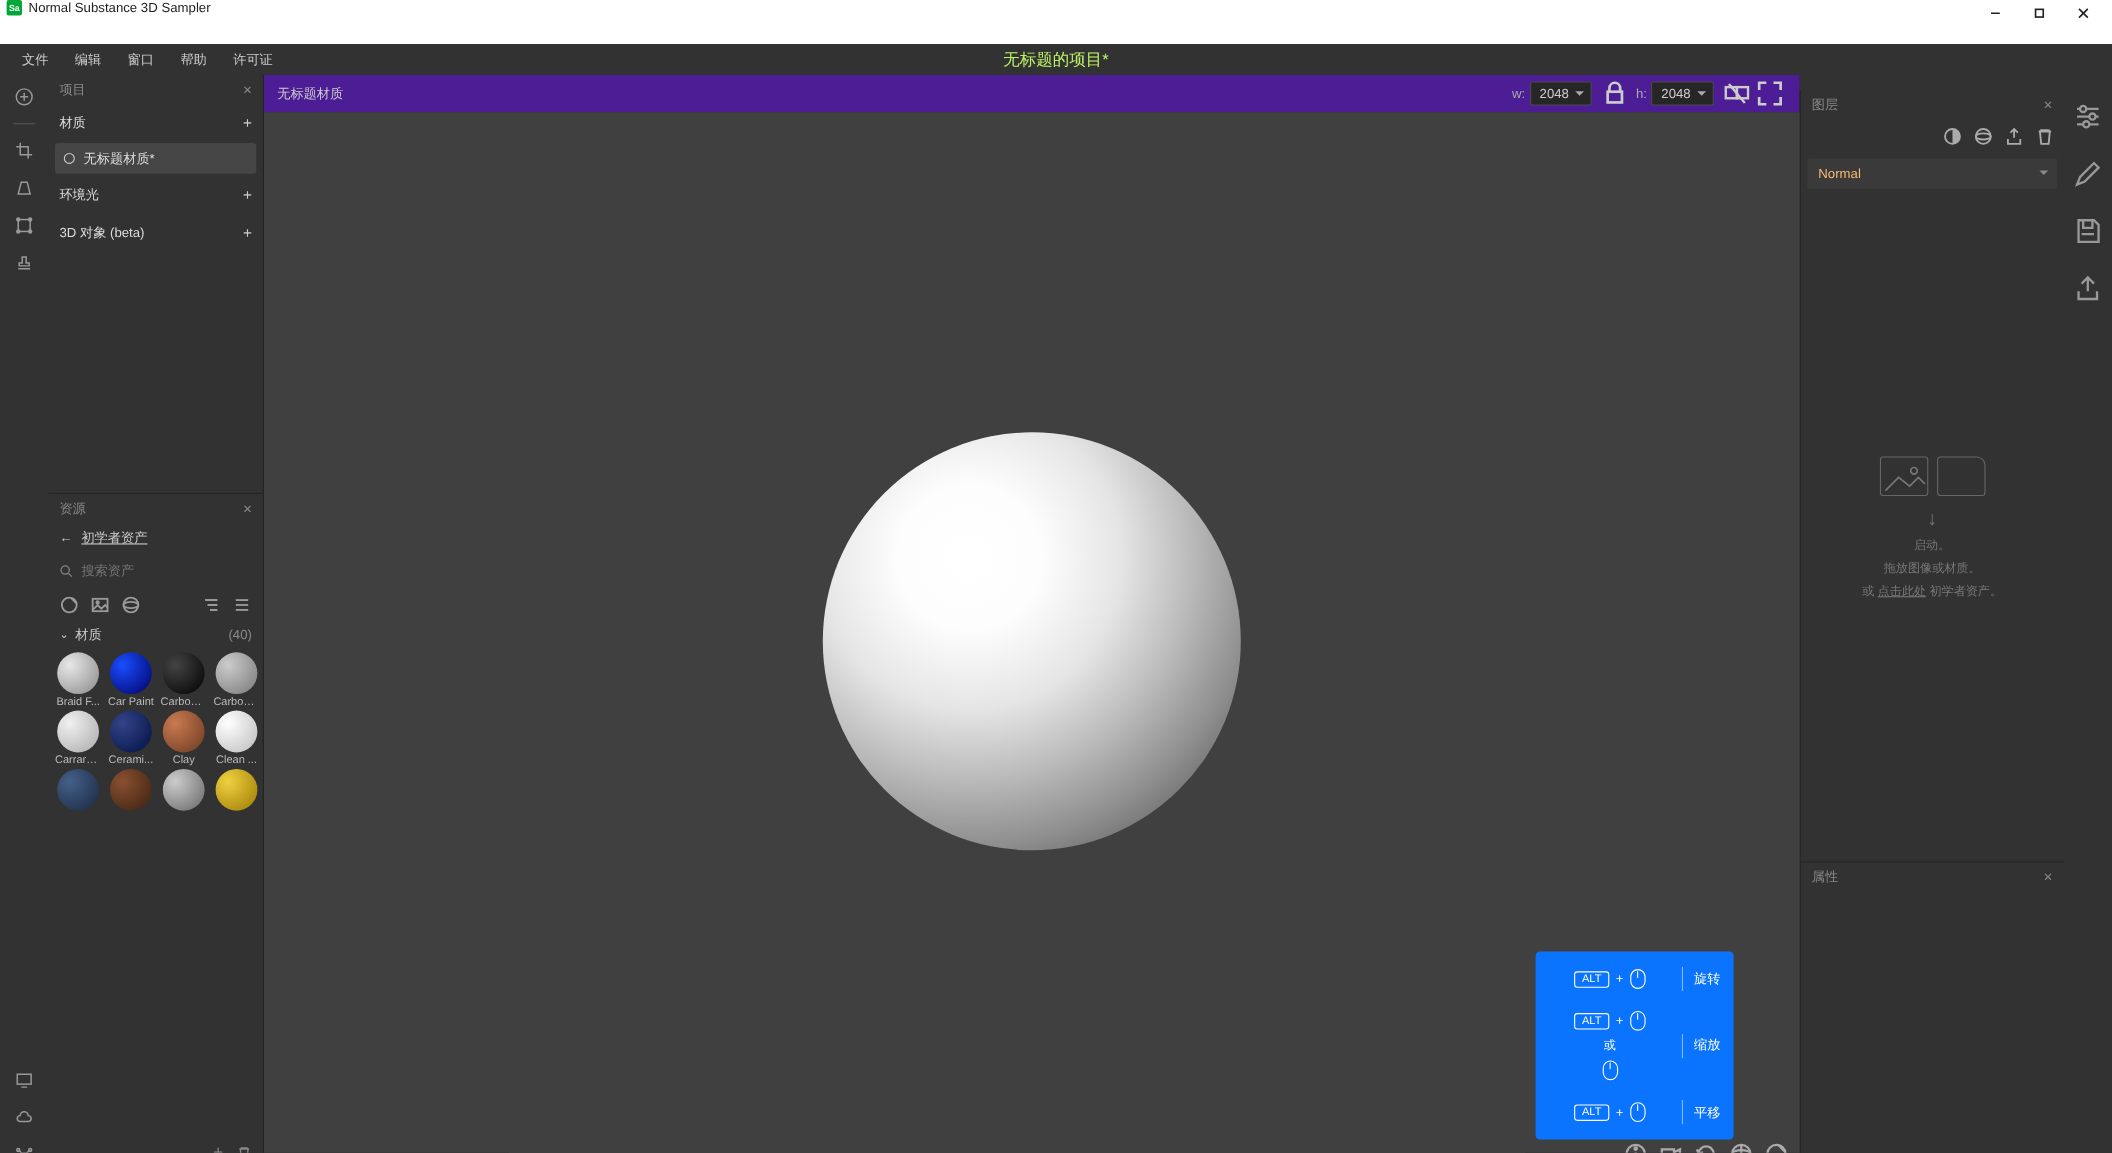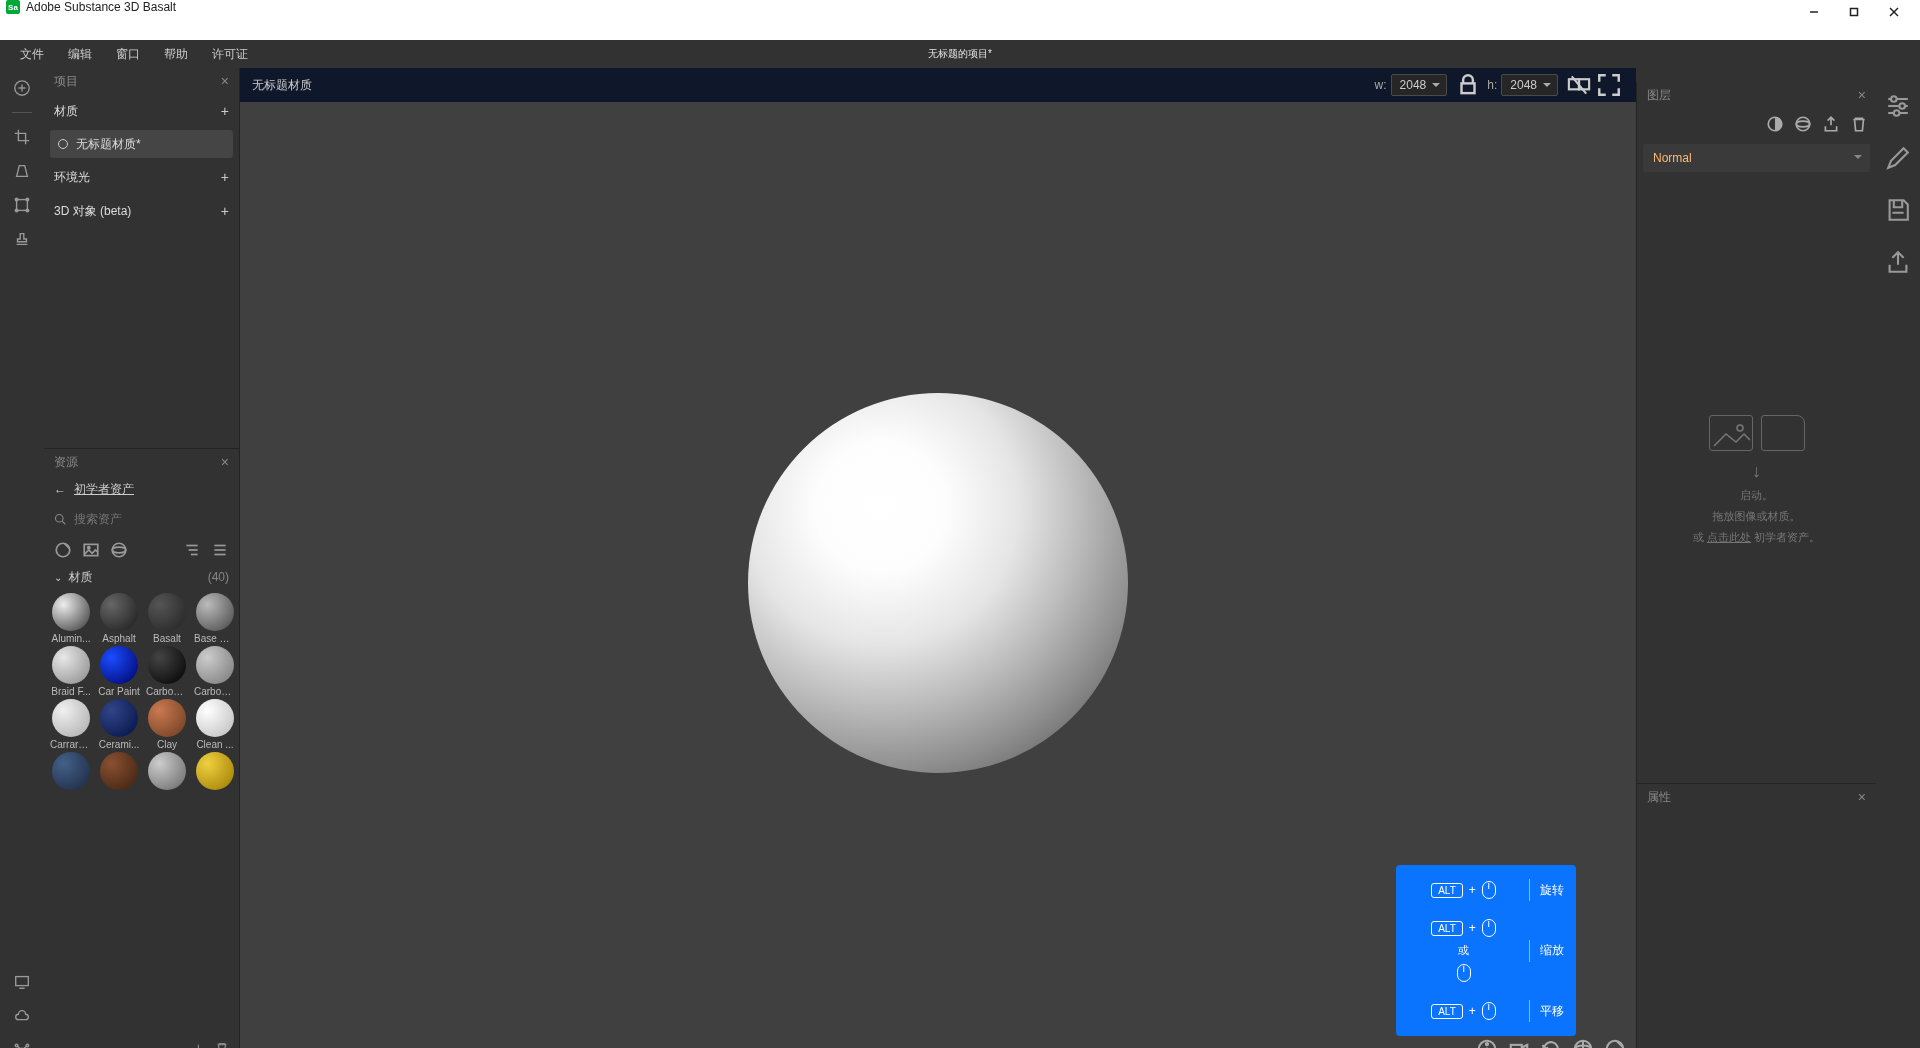--- a/index.html
+++ b/index.html
@@ -4,21 +4,21 @@
 <style>
 * { margin:0; padding:0; box-sizing:border-box; font-family:"Segoe UI",Arial,sans-serif; }
 body { background:#323232; color:#b0b0b0; font-size:12px; overflow:hidden; width:1920px; height:1048px; }
 .titlebar { height:40px; background:#fff; display:flex; padding:0 6px; color:#222; }
 .titlebar .icon { width:14px; height:14px; background:#00a838; border-radius:2px; margin-right:6px; display:flex; align-items:center; justify-content:center; font-size:8px; color:#fff; font-weight:bold; }
 .titlebar .spacer { flex:1; }
 .titlebar .winbtn { width:40px; height:24px; display:flex; align-items:center; justify-content:center; cursor:pointer; }
 .titlebar .winbtn svg { width:10px; height:10px; }
 .menubar { height:28px; background:#323232; display:flex; align-items:center; padding:0 8px; position:relative; }
 .menubar .mitem { padding:0 12px; height:100%; display:flex; align-items:center; cursor:pointer; font-size:12px; color:#ccc; }
-.menubar .doc-title { position:absolute; left:50%; transform:translateX(-50%); color:#e5e5e5; font-size:10px; }
+.menubar .doc-title { position:absolute; left:50%; transform:translateX(-50%); color:#bef264; font-size:15px; }
 .workspace { display:flex; height:996px; }
 .tool-col { width:44px; background:#323232; display:flex; flex-direction:column; align-items:center; padding-top:6px; gap:6px; }
 .tool-col .tool { width:28px; height:28px; display:flex; align-items:center; justify-content:center; cursor:pointer; color:#999; }
 .tool-col .tool svg { width:18px; height:18px; }
 .tool-col .sep { width:20px; height:1px; background:#555; margin:4px 0; }
 .left-stack { width:196px; background:#323232; display:flex; flex-direction:column; border-right:1px solid #232323; }
 .panel { display:flex; flex-direction:column; }
 .panel-head { height:26px; display:flex; align-items:center; padding:0 10px; color:#888; font-size:12px; }
 .panel-head .spacer { flex:1; }
 .panel-head .xbtn { cursor:pointer; color:#888; font-size:14px; }
@@ -40,21 +40,21 @@
 .assets-cathead .chev { margin-right:6px; font-size:10px; }
 .assets-cathead .spacer { flex:1; }
 .assets-cathead .count { color:#888; }
 .assets-grid { flex:1; overflow:hidden; padding:4px 6px; }
 .asset-row { display:flex; gap:6px; margin-bottom:2px; }
 .asset-cell { width:42px; display:flex; flex-direction:column; align-items:center; cursor:pointer; }
 .asset-thumb { width:38px; height:38px; border-radius:50%; background:#555; }
 .asset-label { font-size:10px; color:#bbb; white-space:nowrap; overflow:hidden; text-overflow:ellipsis; width:42px; text-align:center; margin-top:2px; }
 .assets-footer { height:30px; display:flex; align-items:center; justify-content:flex-end; padding:0 10px; gap:12px; color:#888; }
 .center-col { flex:1; display:flex; flex-direction:column; background:#2b2b2b; }
-.center-top { height:34px; display:flex; align-items:center; padding:0 12px; background:#0f172a; color:#ccc; }
+.center-top { height:34px; display:flex; align-items:center; padding:0 12px; background:#4c1d95; color:#ccc; }
 .center-top .spacer { flex:1; }
 .dim-label { margin:0 4px; color:#aaa; }
 .dim-sel { height:22px; background:#262626; border:1px solid #4a4a4a; color:#ccc; padding:0 20px 0 8px; display:flex; align-items:center; margin-right:6px; cursor:pointer; position:relative; border-radius:2px; }
 .dim-sel::after { content:""; position:absolute; right:6px; top:8px; border:4px solid transparent; border-top-color:#aaa; }
 .lockbtn, .topicon { width:26px; height:22px; display:flex; align-items:center; justify-content:center; cursor:pointer; color:#ccc; margin:0 2px; }
 .viewport { flex:1; background:#404040; position:relative; overflow:hidden; }
 .sphere { width:380px; height:380px; border-radius:50%; position:absolute; left:50%; top:50%; transform:translate(-50%,-50%); background:radial-gradient(circle at 35% 30%, #ffffff 0%, #fdfdfd 18%, #e5e5e5 38%, #bcbcbc 55%, #8f8f8f 72%, #5e5e5e 88%, #3c3c3c 100%); }
 .help-card { position:absolute; right:60px; bottom:28px; width:180px; background:#0a74ff; border-radius:4px; padding:14px 12px; color:#fff; display:flex; flex-direction:column; gap:18px; }
 .help-row { display:flex; align-items:center; }
 .help-keys { display:flex; align-items:center; gap:6px; flex:1; flex-direction:column; }
@@ -80,21 +80,21 @@
 .props-panel { height:280px; }
 .rtool-col { width:44px; background:#323232; display:flex; flex-direction:column; align-items:center; padding-top:24px; gap:24px; }
 .rtool-col .tool { width:28px; height:28px; display:flex; align-items:center; justify-content:center; cursor:pointer; color:#999; }
 svg { stroke:currentColor; fill:none; stroke-width:1.5; }
 </style>
 </head>
 <body>
 
 <div class="titlebar">
   <div class="icon">Sa</div>
-  <div>Adobe Substance 3D Basalt</div>
+  <div>Normal Substance 3D Sampler</div>
   <div class="spacer"></div>
   <div class="winbtn">
       <svg viewBox="0 0 10 10">
         <line x1="1" y1="5" x2="9" y2="5"></line>
       </svg>
     </div>
   <div class="winbtn">
       <svg viewBox="0 0 10 10">
         <rect x="1.5" y="1.5" width="7" height="7"></rect>
       </svg>
@@ -259,38 +259,20 @@
             </svg>
           </span>
       </div>
       <div class="assets-cathead">
         <span class="chev">⌄</span>
         <span>材质</span>
         <span class="spacer"></span>
         <span class="count">(40)</span>
       </div>
       <div class="assets-grid" id="assets-grid">
-          <div class="asset-row">
-            <div class="asset-cell">
-              <div class="asset-thumb" style="background: radial-gradient(circle at 30% 30%, rgb(238, 238, 238), rgb(51, 51, 51));"></div>
-              <div class="asset-label">Alumin...</div>
-            </div>
-            <div class="asset-cell">
-              <div class="asset-thumb" style="background: radial-gradient(circle at 30% 30%, rgb(102, 102, 102), rgb(26, 26, 26));"></div>
-              <div class="asset-label">Asphalt</div>
-            </div>
-            <div class="asset-cell">
-              <div class="asset-thumb" style="background: radial-gradient(circle at 30% 30%, rgb(85, 85, 85), rgb(34, 34, 34));"></div>
-              <div class="asset-label">Basalt</div>
-            </div>
-            <div class="asset-cell">
-              <div class="asset-thumb" style="background: radial-gradient(circle at 30% 30%, rgb(187, 187, 187), rgb(68, 68, 68));"></div>
-              <div class="asset-label">Base M...</div>
-            </div>
-          </div>
           <div class="asset-row">
             <div class="asset-cell">
               <div class="asset-thumb" style="background: radial-gradient(circle at 30% 30%, rgb(232, 232, 232), rgb(136, 136, 136));"></div>
               <div class="asset-label">Braid F...</div>
             </div>
             <div class="asset-cell">
               <div class="asset-thumb" style="background: radial-gradient(circle at 30% 30%, rgb(26, 77, 255), rgb(0, 0, 102));"></div>
               <div class="asset-label">Car Paint</div>
             </div>
             <div class="asset-cell">

